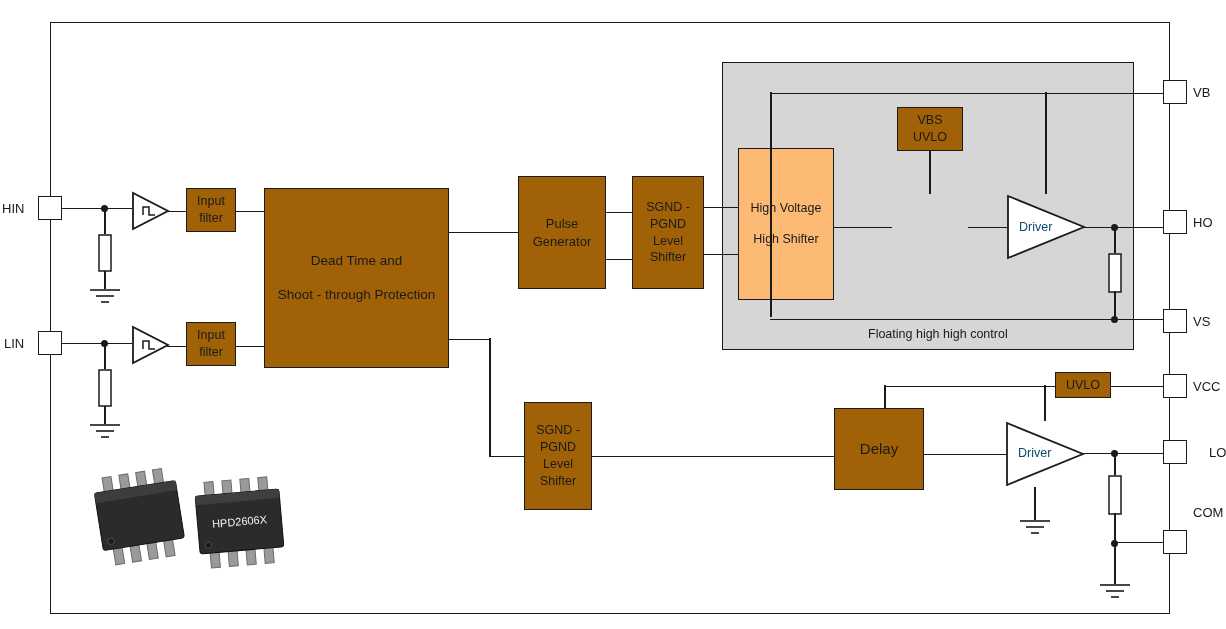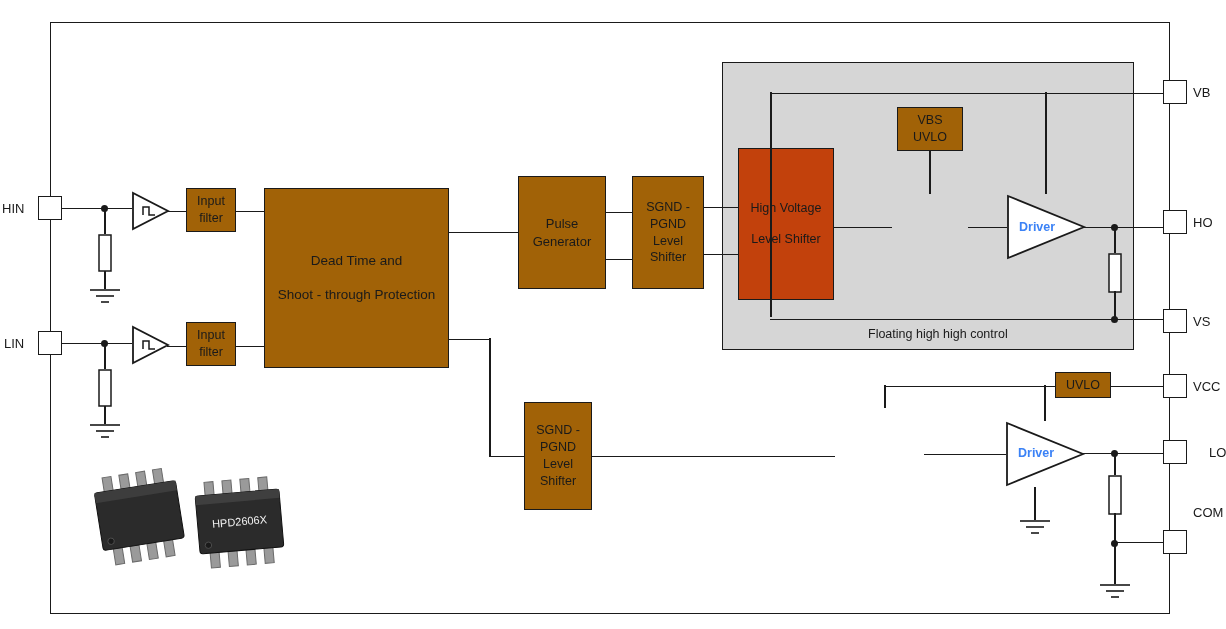--- a/index.html
+++ b/index.html
@@ -69,23 +69,22 @@
     background: #1a1a1a;
     border-radius: 50%;
   }
   .tri {
     position: absolute;
   }
   .tri svg { display: block; }
   .tri-label {
     position: absolute;
     font-size: 12.5px;
-    color: #3b82f6;
+    color: #0c4a6e;
     white-space: nowrap;
-    font-weight: bold;
   }
   .res {
     position: absolute;
   }
   .res svg { display: block; }
   .gnd {
     position: absolute;
   }
   .gnd svg { display: block; }
   .chip {
@@ -154,38 +153,41 @@
     <span class="box-line">Shoot - through Protection</span>
   </div>
 
   <div class="box" style="left:632px; top:176px; width:72px; height:113px; font-size:12.5px;">
     <span class="box-line">SGND -</span>
     <span class="box-line">PGND</span>
     <span class="box-line">Level</span>
     <span class="box-line">Shifter</span>
   </div>
 
-  <div class="box" style="left:738px; top:148px; width:96px; height:152px; font-size:12.5px; background:#c2410c;">
+  <div class="box" style="left:738px; top:148px; width:96px; height:152px; font-size:12.5px; background:#fdba74;">
     <span class="box-line" style="margin-bottom:14px;">High Voltage</span>
-    <span class="box-line">Level Shifter</span>
+    <span class="box-line">High Shifter</span>
   </div>
 
   <div class="box" style="left:897px; top:107px; width:66px; height:44px; font-size:12.5px;">
     <span class="box-line">VBS</span>
     <span class="box-line">UVLO</span>
   </div>
 
 
   <div class="box" style="left:524px; top:402px; width:68px; height:108px; font-size:12.5px;">
     <span class="box-line">SGND -</span>
     <span class="box-line">PGND</span>
     <span class="box-line">Level</span>
     <span class="box-line">Shifter</span>
   </div>
 
+  <div class="box" style="left:834px; top:408px; width:90px; height:82px; font-size:15px;">
+    <span class="box-line">Delay</span>
+  </div>
 
   <div class="box" style="left:1055px; top:372px; width:56px; height:26px; font-size:12.5px;">
     <span class="box-line">UVLO</span>
   </div>
 
   <div class="tri" style="left:130px; top:190px;">
     <svg width="42" height="42" viewBox="0 0 42 42">
       <polygon points="3,3 3,39 38,21" fill="#ffffff" stroke="#1a1a1a" stroke-width="1.8"></polygon>
       <polyline points="13,25 13,17 19,17 19,25 25,25" fill="none" stroke="#1a1a1a" stroke-width="1.5"></polyline>
     </svg>

